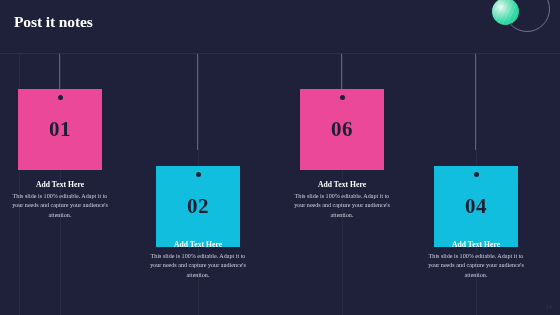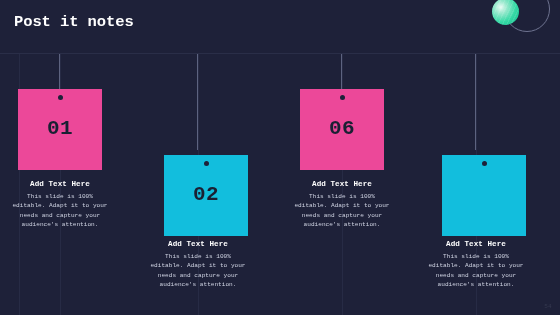--- a/index.html
+++ b/index.html
@@ -6,21 +6,21 @@
     margin: 0;
     padding: 0;
     background: #171a2e;
   }
   .slide {
     position: relative;
     width: 560px;
     height: 315px;
     background: #1e2139;
     overflow: hidden;
-    font-family: Liberation Mono, monospace;
+    font-family: Liberation Serif, serif;
     -webkit-font-smoothing: antialiased;
   }
 
   
   .header {
     position: absolute;
     left: 0; top: 0;
     width: 560px;
     height: 54px;
     border-bottom: 1px solid #2a2e48;
@@ -152,21 +152,21 @@
   .note-2 { left: 138px; top: 54px; }
   .note-3 { left: 282px; top: 54px; }
   .note-4 { left: 416px; top: 54px; }
 
   .high .thread  { height: 36px; }
   .high .sticky  { top: 35px; }
   .high .note-head { top: 126px; }
   .high .note-body { top: 138px; }
 
   .low .thread   { height: 96px; }
-  .low .sticky   { top: 101px; margin-left: 8px; }
+  .low .sticky   { top: 112px; }
   .low .note-head { top: 186px; }
   .low .note-body { top: 198px; }
 
   
   .page-number {
     position: absolute;
     right: 8px;
     bottom: 5px;
     font-size: 6px;
     color: #34384f;
@@ -219,20 +219,21 @@
       <div class="num">06</div>
     </div>
     <div class="note-head">Add Text Here</div>
     <div class="note-body">This slide is 100% editable. Adapt it to your needs and capture your audience's attention.</div>
   </div>
 
   <div class="note note-4 low">
     <div class="thread"></div>
     <div class="sticky cyan">
       <div class="pin"></div>
+      <div class="num">04</div>
     </div>
     <div class="note-head">Add Text Here</div>
     <div class="note-body">This slide is 100% editable. Adapt it to your needs and capture your audience's attention.</div>
   </div>
 
   <div class="page-number">54</div>
 
 </div>
 
 </body></html>

